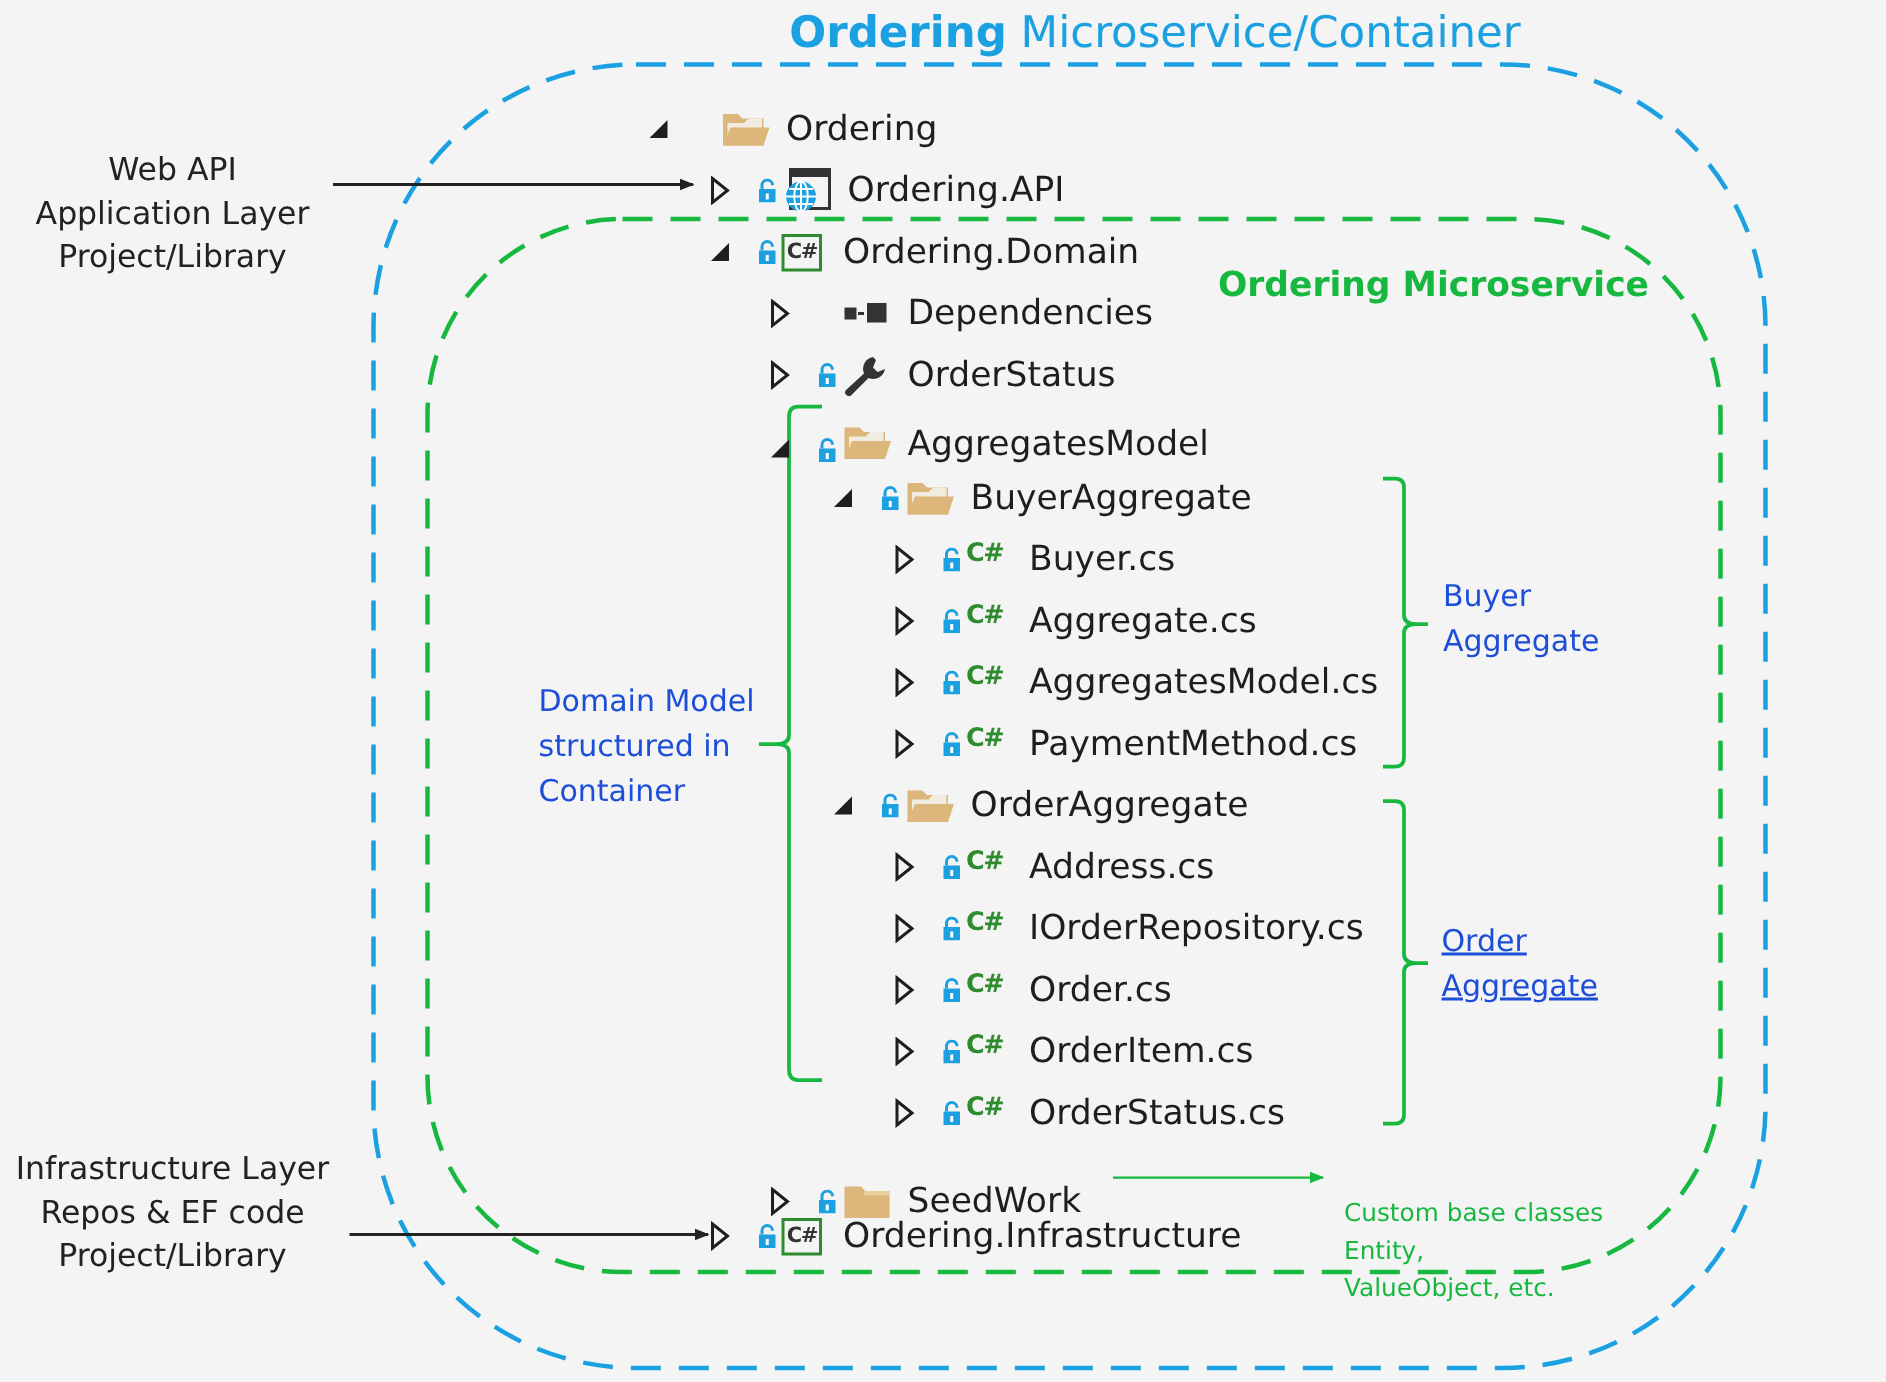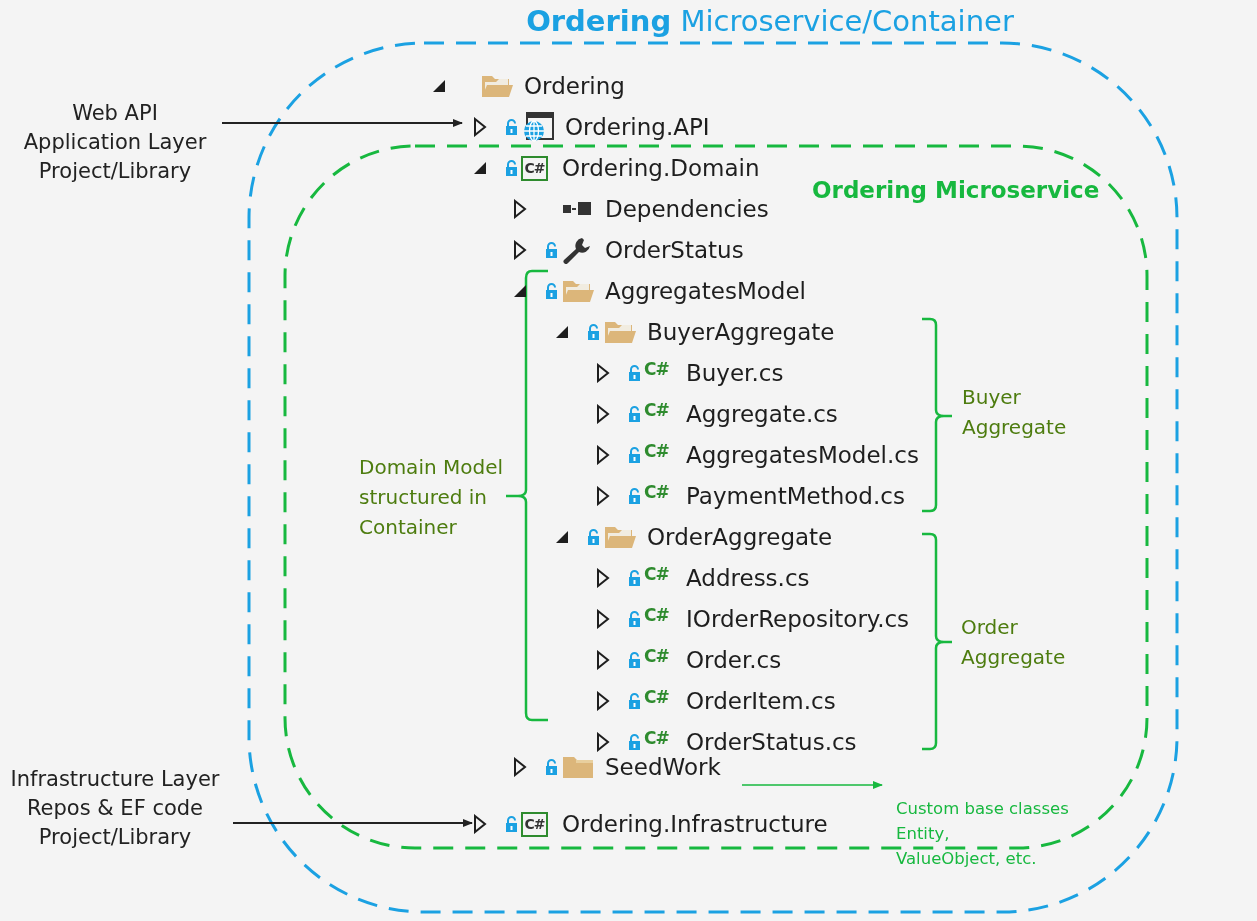--- a/index.html
+++ b/index.html
@@ -13,21 +13,21 @@
     .title {
       left: 0; top: 4px; width: 1540px; text-align: center;
       font-size: 29px; color: #1ba1e2; white-space: nowrap;
     }
     .title b { font-weight: bold; }
     .side-note {
       font-size: 21px; color: #222; text-align: center; line-height: 29px;
       white-space: nowrap;
     }
     .green-note {
-      font-size: 20px; color: #4d7c0f; line-height: 30px; white-space: nowrap;
+      font-size: 20px; color: #1d4ed8; line-height: 30px; white-space: nowrap;
     }
     .green-title {
       font-size: 23px; color: #17b83f; font-weight: bold; line-height: 32px; white-space: nowrap;
     }
     .small-green {
       font-size: 16.5px; color: #17b83f; line-height: 25px; white-space: nowrap;
     }
     .row {
       position: absolute; height: 36px; display: flex; align-items: center;
       white-space: nowrap;
@@ -93,21 +93,21 @@
 
 <div class="abs green-note" style="left:359px; top:452px;">
   <div>Domain Model</div>
   <div>structured in</div>
   <div>Container</div>
 </div>
 <div class="abs green-note" style="left:962px; top:382px;">
   <div>Buyer</div>
   <div>Aggregate</div>
 </div>
-<div class="abs green-note" style="left:961px; top:612px;">
+<div class="abs green-note" style="left:961px; top:612px;text-decoration:underline;">
   <div>Order</div>
   <div>Aggregate</div>
 </div>
 <div class="abs small-green" style="left:896px; top:773px;margin-top:23px;">
   <div>Custom base classes</div>
   <div>Entity,</div>
   <div>ValueObject, etc.</div>
 </div>
 
 <div id="tree">
@@ -198,21 +198,21 @@
           <rect x="5.5" y="10" width="2" height="4" fill="#fff"></rect>
         </svg>
       </span>
       <span class="ico" style="margin-right: 10px;">
         <svg width="34" height="28" viewBox="0 0 34 28">
           <path d="M21,2 a8,8 0 0,0 -6,11 L3,24 a2.5,2.5 0 0,0 4,3 L18,16 a8,8 0 0,0 11,-6 l-5,2 l-3,-3 l2,-5 z" fill="#333"></path>
         </svg>
       </span>
       <span class="lbl">OrderStatus</span>
     </div>
-    <div class="row" style="left: 513px; top: 273px;">
+    <div class="row" style="left: 513px; top: 273px; align-items: flex-end;">
       <span class="exp">
         <svg width="14" height="14" viewBox="0 0 14 14">
           <path d="M13,1 L13,13 L1,13 Z" fill="#1e1e1e"></path>
         </svg>
       </span>
       <span class="lock">
         <svg width="13" height="16" viewBox="0 0 13 16">
           <path d="M3,7 V4.5 a3.5,3.5 0 0,1 7,0" fill="none" stroke="#1ba1e2" stroke-width="2"></path>
           <rect x="1" y="7" width="11" height="9" fill="#1ba1e2"></rect>
           <rect x="5.5" y="10" width="2" height="4" fill="#fff"></rect>
@@ -426,21 +426,21 @@
           <path d="M3,7 V4.5 a3.5,3.5 0 0,1 7,0" fill="none" stroke="#1ba1e2" stroke-width="2"></path>
           <rect x="1" y="7" width="11" height="9" fill="#1ba1e2"></rect>
           <rect x="5.5" y="10" width="2" height="4" fill="#fff"></rect>
         </svg>
       </span>
       <span class="ico">
         <span class="cs-glyph">C#</span>
       </span>
       <span class="lbl">OrderStatus.cs</span>
     </div>
-    <div class="row" style="left: 513px; top: 749px;">
+    <div class="row" style="left: 513px; top: 783px;">
       <span class="exp">
         <svg width="14" height="20" viewBox="0 0 14 20">
           <path d="M2,2 L12,10 L2,18 Z" fill="none" stroke="#1e1e1e" stroke-width="2"></path>
         </svg>
       </span>
       <span class="lock">
         <svg width="13" height="16" viewBox="0 0 13 16">
           <path d="M3,7 V4.5 a3.5,3.5 0 0,1 7,0" fill="none" stroke="#1ba1e2" stroke-width="2"></path>
           <rect x="1" y="7" width="11" height="9" fill="#1ba1e2"></rect>
           <rect x="5.5" y="10" width="2" height="4" fill="#fff"></rect>

